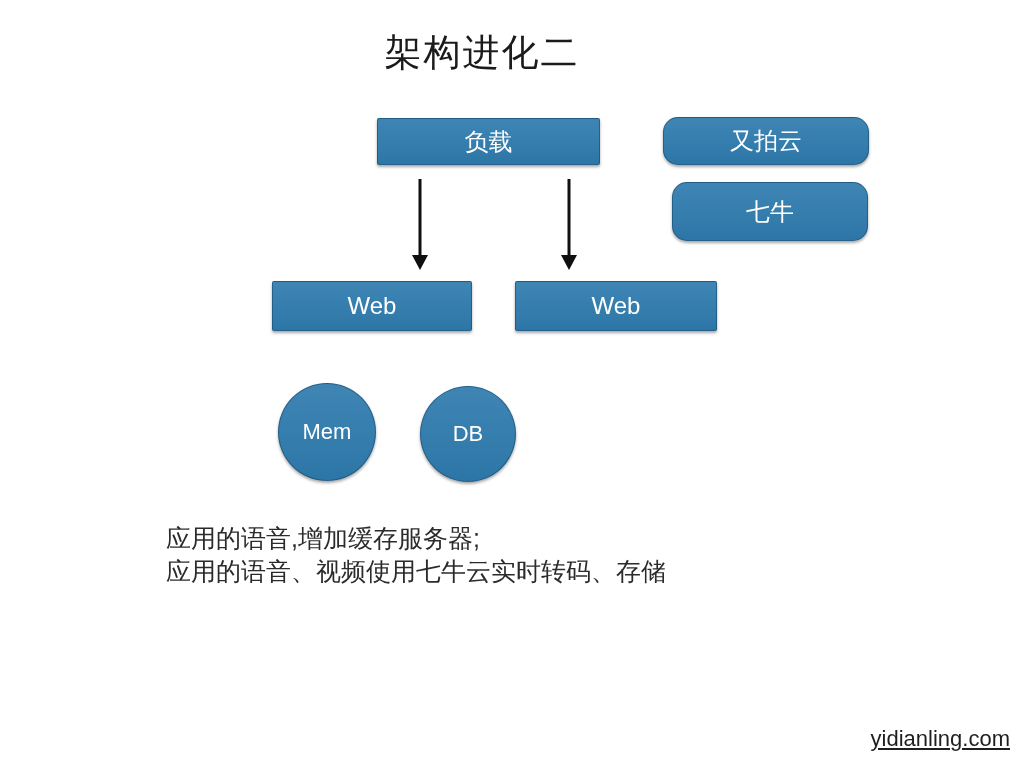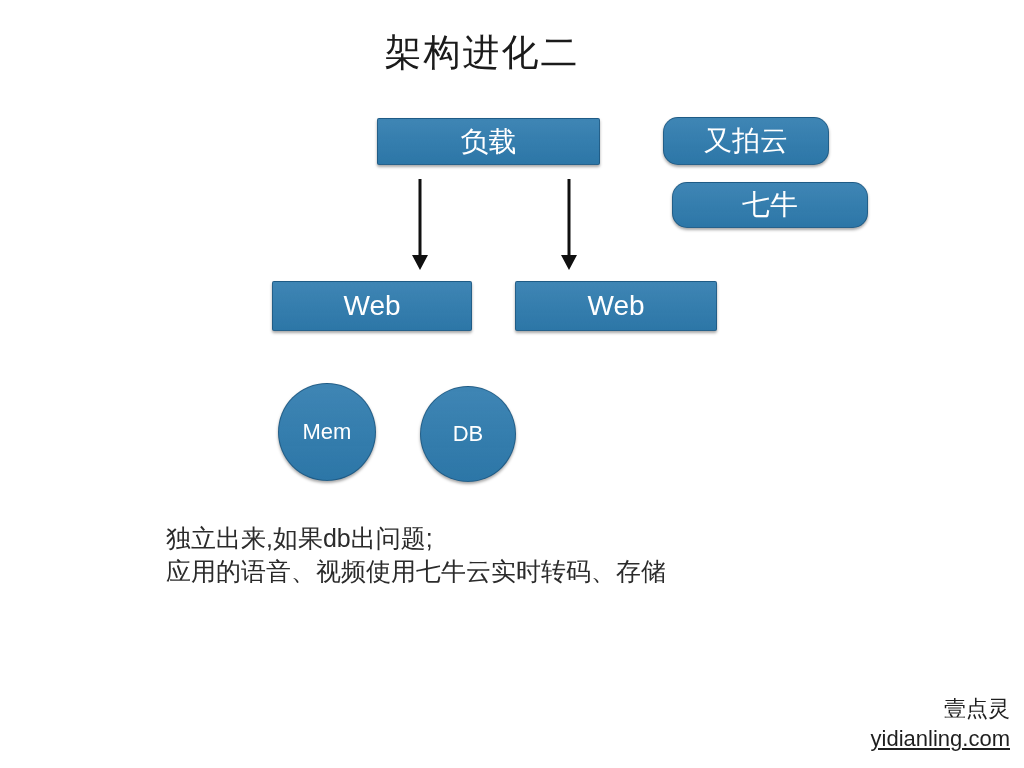--- a/index.html
+++ b/index.html
@@ -7,21 +7,21 @@
     width:1024px;height:768px;position:relative;background:#ffffff;
     font-family:"Liberation Sans","DejaVu Sans",sans-serif;
     overflow:hidden;
   }
   .slide-title{
     position:absolute;top:28px;left:482px;transform:translateX(-50%);
     font-size:37px;color:#1b1b1b;white-space:nowrap;letter-spacing:2px;
   }
   .node{
     position:absolute;display:flex;align-items:center;justify-content:center;
-    color:#ffffff;font-size:28px;
+    color:#ffffff;font-size:24px;
     background:
       linear-gradient(180deg, rgba(255,255,255,0.08) 0%, rgba(0,0,0,0.04) 100%),
       #2e7bae;
     border:1px solid rgba(20,70,105,0.55);
     box-shadow:0 2px 3px rgba(0,0,0,0.35);
     box-sizing:border-box;
   }
   .node-rect{border-radius:2px;}
   .node-pill{border-radius:15px;}
   .node-circle{border-radius:50%;font-size:22px;}
@@ -51,25 +51,25 @@
 </style>
 </head>
 <body>
 
 <div class="slide-title">架构进化二</div>
 
 <div class="node node-rect" style="left:377px;top:118px;width:223px;height:47px;">
   <span>负载</span>
 </div>
 
-<div class="node node-pill" style="left:663px;top:117px;width:166px;height:48px;">
+<div class="node node-pill" style="left:663px;top:117px;width:206px;height:48px;">
   <span>又拍云</span>
 </div>
 
-<div class="node node-pill" style="left:672px;top:182px;width:196px;height:46px;">
+<div class="node node-pill" style="left:672px;top:182px;width:196px;height:59px;">
   <span>七牛</span>
 </div>
 
 <div class="arrow" style="left:412px;top:179px;height:91px;">
   <div class="shaft" style="height:77px;"></div>
   <div class="head" style="top:76px;"></div>
 </div>
 <div class="arrow" style="left:561px;top:179px;height:91px;">
   <div class="shaft" style="height:77px;"></div>
   <div class="head" style="top:76px;"></div>
@@ -83,20 +83,19 @@
 </div>
 
 <div class="node node-circle" style="left:278px;top:383px;width:98px;height:98px;">
   <span>Mem</span>
 </div>
 <div class="node node-circle" style="left:420px;top:386px;width:96px;height:96px;">
   <span>DB</span>
 </div>
 
 <div class="notes">
-  <div>独立出来,如果db出问题;</div>
+  <div>应用的语音,增加缓存服务器;</div>
   <div>应用的语音、视频使用七牛云实时转码、存储</div>
 </div>
 
 <div class="footer">
-  <div>壹点灵</div>
   <span class="url">yidianling.com</span>
 </div>
 
 </body></html>

